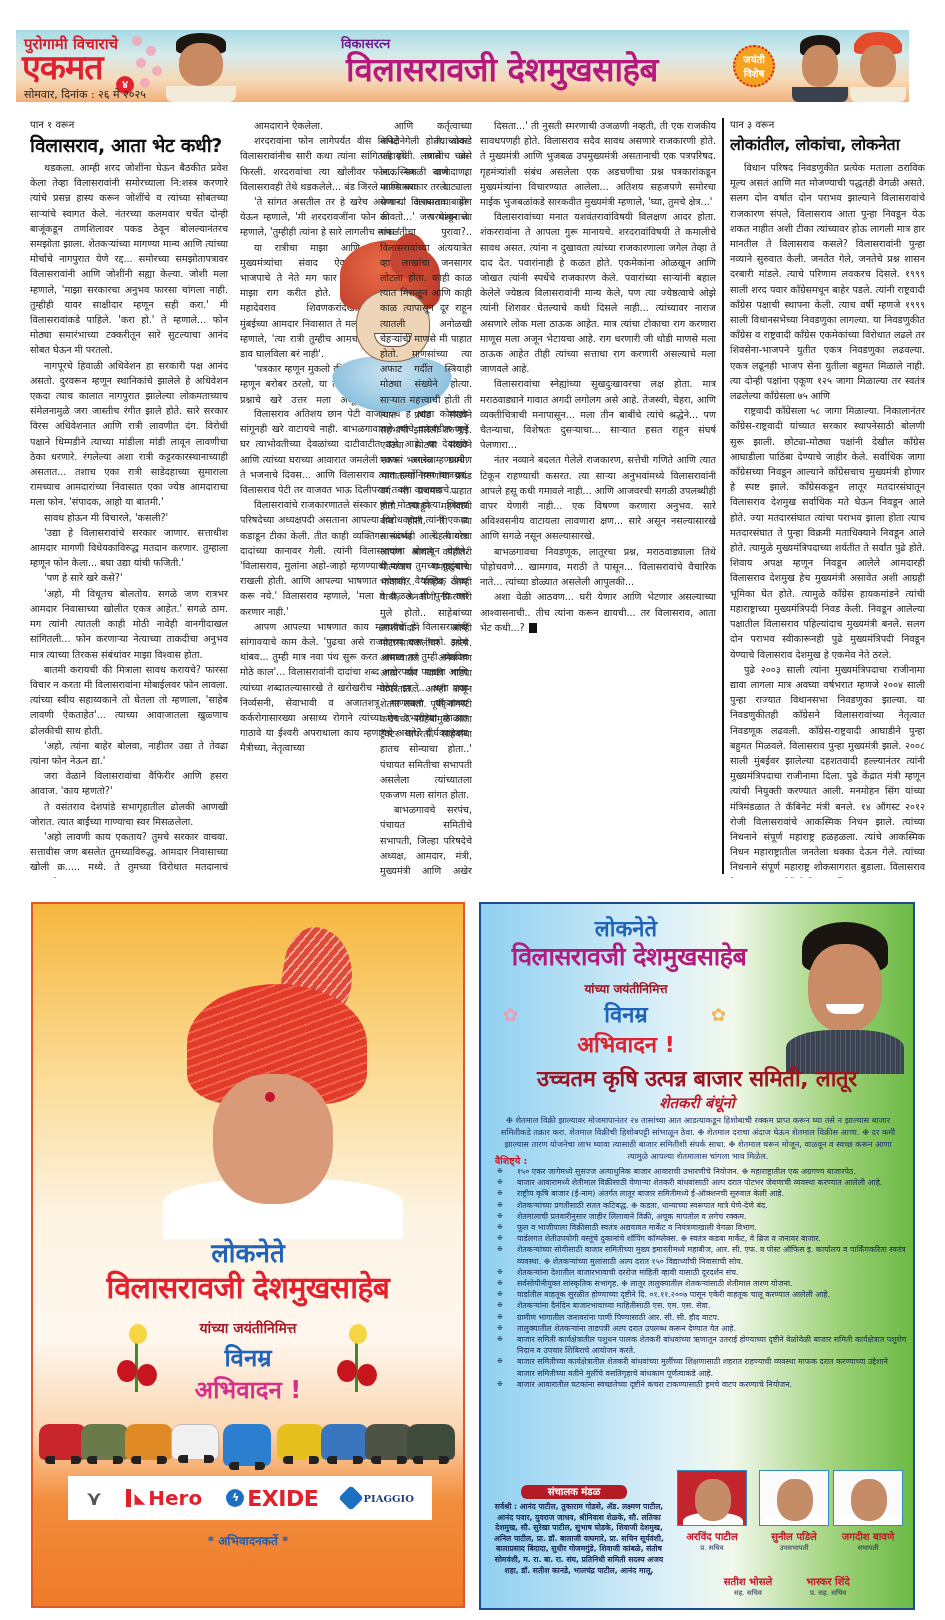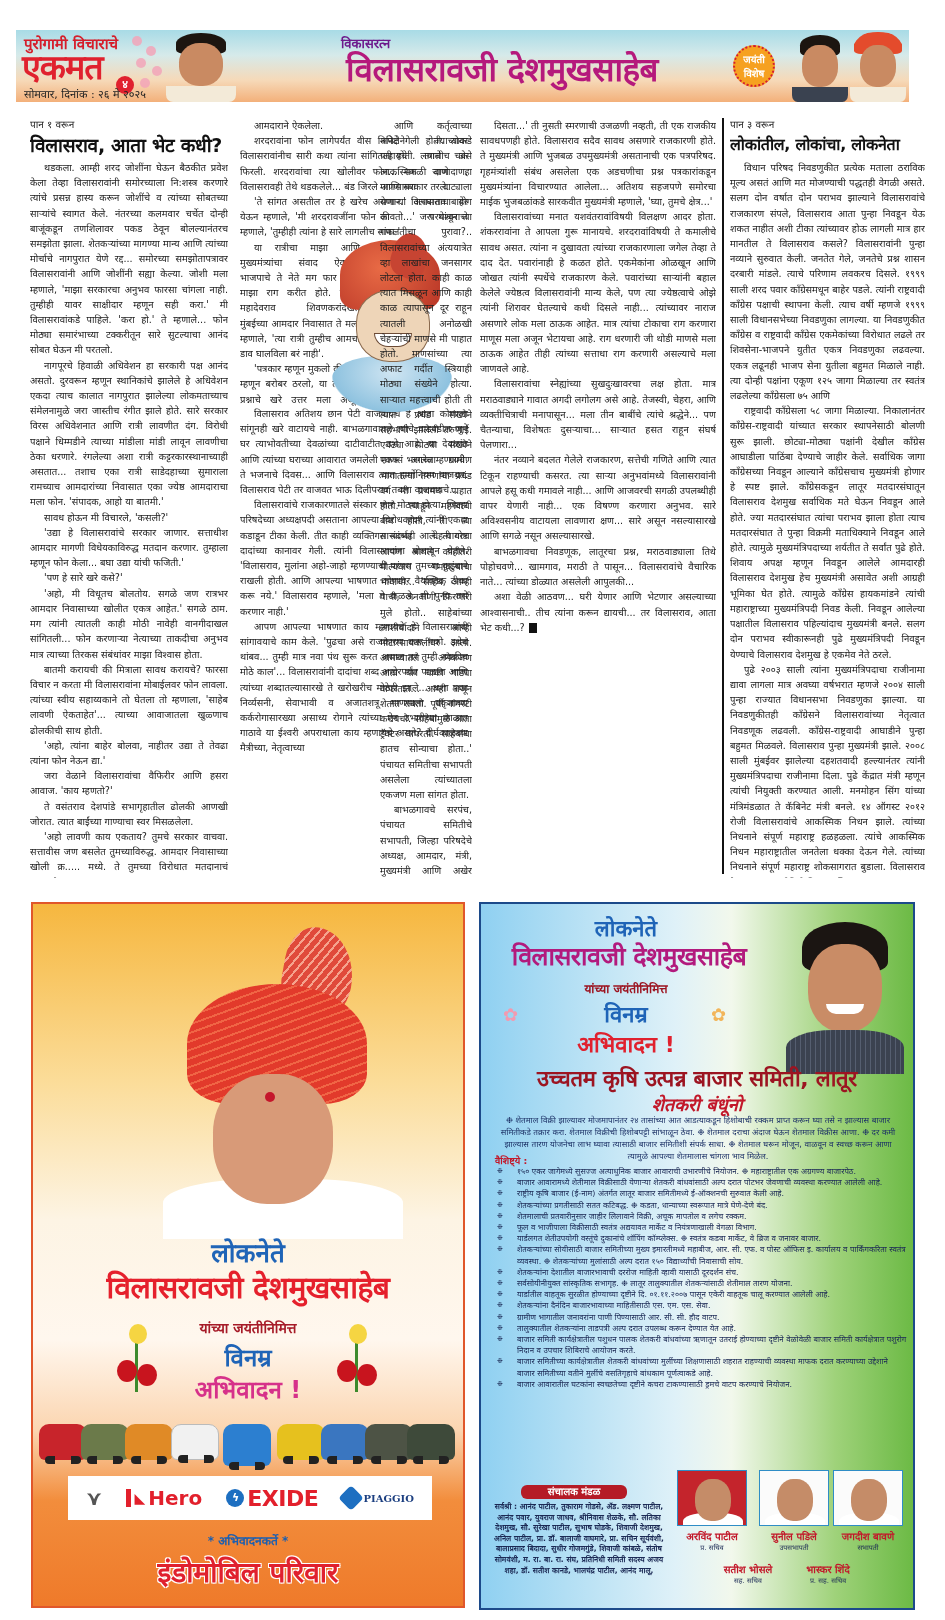--- a/index.html
+++ b/index.html
@@ -83,36 +83,36 @@
   .ad2 .name { position: absolute; left: 8px; width: 280px; top: 34px; text-align: center; color: #b21a7d; font-size: 25px; font-weight: 900; font-family: "DejaVu Sans", sans-serif; letter-spacing: -0.5px; }
   .ad2 .sub { position: absolute; left: 0; width: 290px; top: 76px; text-align: center; color: #9c1421; font-size: 12px; font-weight: bold; font-family: "DejaVu Sans", sans-serif; }
   .ad2 .vinamra { position: absolute; left: 0; width: 290px; top: 94px; text-align: center; color: #1f64b7; font-size: 22px; font-weight: bold; font-family: "DejaVu Sans", sans-serif; }
   .ad2 .abhivadan { position: absolute; left: 0; width: 290px; top: 124px; text-align: center; color: #e0212e; font-size: 22px; font-weight: bold; font-family: "DejaVu Sans", sans-serif; }
   .ad2 .portrait { position: absolute; left: 305px; top: 14px; width: 118px; height: 150px; }
   .ad2 .portrait .hair { position: absolute; left: 16px; top: 4px; width: 86px; height: 50px; border-radius: 50% 50% 20% 20%; background: #1b1512; }
   .ad2 .portrait .face { position: absolute; left: 22px; top: 26px; width: 74px; height: 88px; border-radius: 45%; background: #c98c66; }
   .ad2 .portrait .smile { position: absolute; left: 40px; top: 86px; width: 38px; height: 10px; border-radius: 0 0 14px 14px; background: #fff; }
   .ad2 .portrait .suit { position: absolute; left: 0; top: 112px; width: 118px; height: 44px; border-radius: 40% 40% 0 0; background: repeating-linear-gradient(90deg, #3b4250 0 4px, #555e70 4px 5px); }
   .ad2 .org { position: absolute; left: 0; width: 100%; top: 158px; text-align: center; color: #9c1421; font-size: 22px; font-weight: 900; font-family: "DejaVu Sans", sans-serif; letter-spacing: -0.3px; }
-  .ad2 .greet { position: absolute; left: 0; width: 100%; top: 188px; text-align: center; color: #c2182a; font-size: 18px; font-style: italic; font-weight: bold; font-family: "DejaVu Serif", serif; }
+  .ad2 .greet { position: absolute; left: 0; width: 100%; top: 188px; text-align: center; color: #c2182a; font-size: 15px; font-style: italic; font-weight: bold; font-family: "DejaVu Serif", serif; }
   .ad2 .notice { position: absolute; left: 12px; width: 410px; top: 210px; text-align: center; color: #1c3166; font-size: 8.2px; line-height: 12px; font-family: "DejaVu Sans", sans-serif; }
   .ad2 .feat-title { position: absolute; left: 14px; top: 250px; color: #c2182a; font-size: 9.5px; font-weight: bold; font-family: "DejaVu Sans", sans-serif; }
   .ad2 .features { position: absolute; left: 14px; top: 262px; width: 412px; list-style: none; font-family: "DejaVu Sans", sans-serif; font-size: 7.9px; line-height: 11.2px; color: #1c2a55; }
   .ad2 .features li { position: relative; padding-left: 22px; }
   .ad2 .features li::before { content: "❉"; position: absolute; left: 2px; top: 0; color: #1c2a55; font-size: 7px; }
   .ad2 .board-title { position: absolute; left: 40px; top: 581px; width: 106px; height: 14px; background: #b51b26; color: #fff; font-size: 10px; font-weight: bold; text-align: center; line-height: 14px; font-family: "DejaVu Sans", sans-serif; border-radius: 6px; }
   .ad2 .board-members { position: absolute; left: 10px; top: 598px; width: 176px; text-align: center; font-size: 7.6px; line-height: 10.6px; color: #1c2a55; font-family: "DejaVu Sans", sans-serif; font-weight: bold; }
   .official { position: absolute; width: 70px; text-align: center; font-family: "DejaVu Sans", sans-serif; }
   .official .photo { width: 70px; height: 56px; border: 1.5px solid #2f8dc6; background: #fbfbfb; position: relative; overflow: hidden; }
   .official .photo.red { background: #c4242c; }
   .official .photo .head { position: absolute; left: 17px; top: 8px; width: 36px; height: 42px; border-radius: 45%; background: #c58c68; }
   .official .photo .body { position: absolute; left: 5px; top: 42px; width: 60px; height: 20px; border-radius: 40% 40% 0 0; background: #fff; }
   .official .oname { color: #c2182a; font-size: 10px; font-weight: bold; margin-top: 3px; white-space: nowrap; }
   .official .orole { color: #1c2a55; font-size: 7px; }
-  .official.noimg .oname { margin-top: 0; }
+  .official.noimg .oname { margin-top: 12px; }
 </style>
 </head>
 <body>
 
 <header class="masthead">
   <div class="mh-tagline">पुरोगामी विचाराचे</div>
   <div class="mh-logo">एकमत</div>
   <div class="mh-page">४</div>
   <div class="mh-date">सोमवार, दिनांक : २६ मे २०२५</div>
   <div class="mh-flowers">
@@ -270,21 +270,20 @@
         <span class="ring">ϟ</span>
         <span>EXIDE</span>
       </div>
     <div class="brand brand-piaggio">
         <span class="hex"></span>
         <span>PIAGGIO</span>
       </div>
   </div>
 
   <div style="position:absolute;left:0;width:100%;top:628px;text-align:center;color:#1c5fb0;font-size:12px;font-weight:bold;font-family:'DejaVu Sans',sans-serif;">* अभिवादनकर्ते *</div>
-  <div style="position:absolute;left:0;width:100%;top:648px;text-align:center;color:#e0212e;font-size:28px;font-weight:900;font-family:'DejaVu Sans',sans-serif;text-shadow:1px 1px 0 #fff,-1px -1px 0 #fff,1px -1px 0 #fff,-1px 1px 0 #fff;">इंडोमोबिल परिवार</div>
 </section>
 
 <section class="ad2">
   <div class="lokanete">लोकनेते</div>
   <div class="name">विलासरावजी देशमुखसाहेब</div>
   <div class="sub">यांच्या जयंतीनिमित्त</div>
   <div class="vinamra">विनम्र</div>
   <div class="abhivadan">अभिवादन !</div>
   <div style="position:absolute;left:22px;top:100px;color:#f29ab0;font-size:18px;">✿</div>
   <div style="position:absolute;left:230px;top:100px;color:#f2b55a;font-size:18px;">✿</div>

